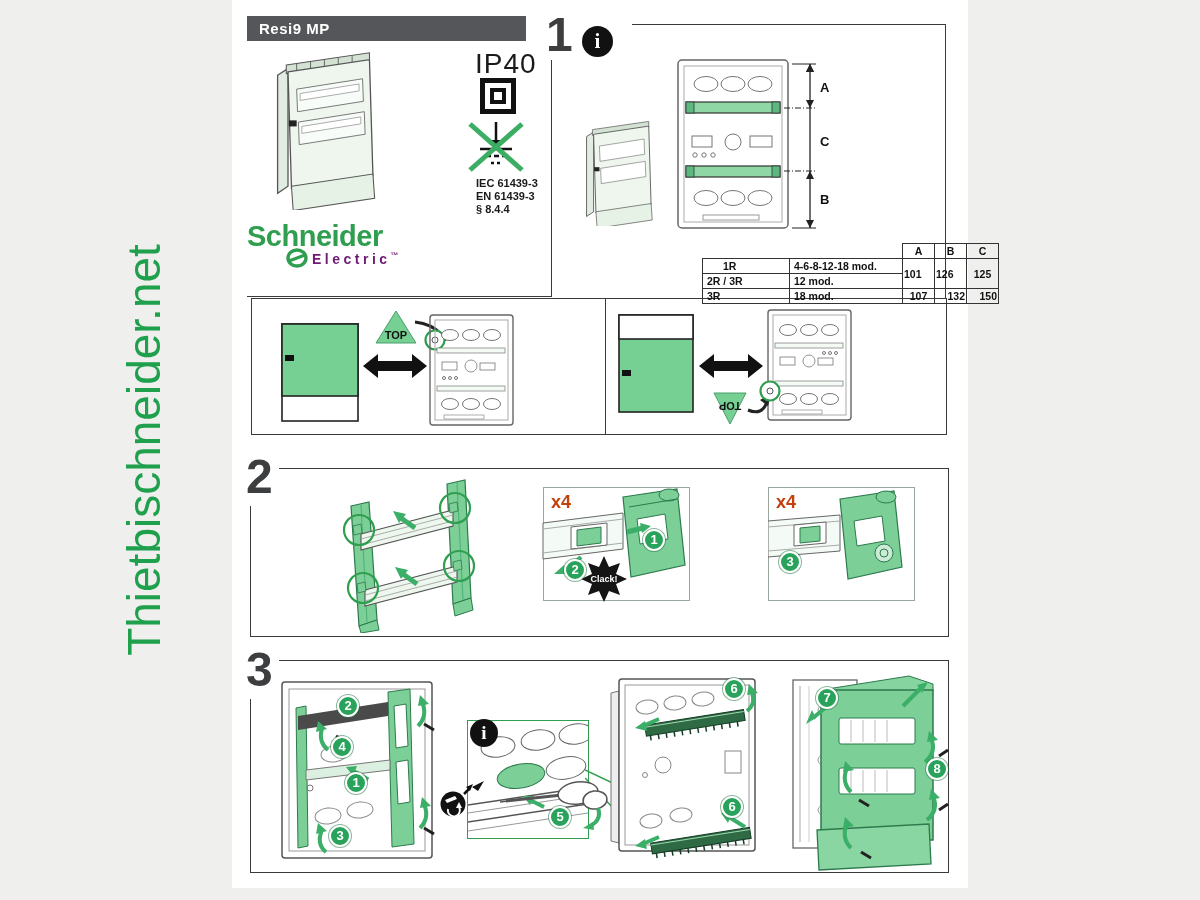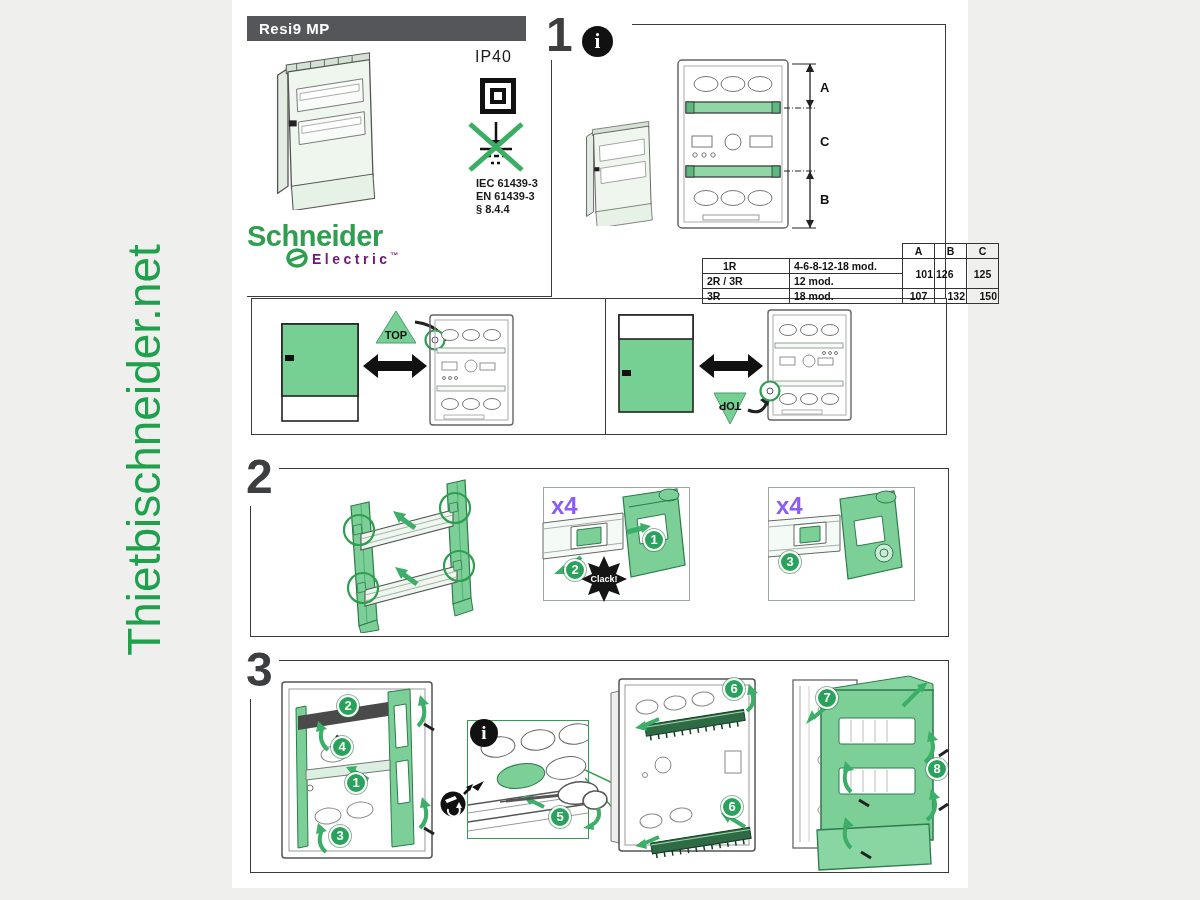--- a/index.html
+++ b/index.html
@@ -10,27 +10,27 @@
   .frame{position:absolute;border:1.5px solid #3a3a3a;background:transparent;z-index:1;}
   .hline{position:absolute;border-top:1.5px solid #3a3a3a;z-index:1;}
   .vline{position:absolute;border-left:1.5px solid #3a3a3a;z-index:1;}
   .stepnum{position:absolute;z-index:3;background:#fff;color:#3d3e40;
            font-weight:bold;font-size:48px;line-height:1.05;padding:0 6px 4px 2px;}
   .marker{position:absolute;z-index:4;width:22px;height:22px;border-radius:50%;
           background:#29A35C;border:2px solid #fff;box-sizing:border-box;
           box-shadow:0 0 0 1px rgba(40,120,70,.55);
           color:#fff;font-weight:bold;font-size:13px;line-height:18px;text-align:center;}
   .panelbox{position:absolute;border:1.3px solid #9aa79d;background:#fff;z-index:2;}
-  .qty{position:absolute;font-weight:bold;font-size:24px;color:#8b5cf6;z-index:3;}
+  .qty{position:absolute;font-weight:bold;font-size:18px;color:#c2410c;z-index:3;}
   .badge{position:absolute;left:247px;top:16px;width:279px;height:25px;background:#55565A;
          color:#fff;font-weight:bold;font-size:15px;line-height:25px;padding-left:12px;
          box-sizing:border-box;letter-spacing:.5px;z-index:2;}
   .infoicon{position:absolute;z-index:4;background:#111;border-radius:50%;color:#fff;
             text-align:center;font-family:"Liberation Serif",serif;font-weight:bold;}
-  .ipword{position:absolute;font-size:16px;color:#1a1a1a;letter-spacing:1px;z-index:2;}
+  .ipword{position:absolute;font-size:28px;color:#1a1a1a;letter-spacing:1px;z-index:2;}
   .ipsq{position:absolute;width:36px;height:36px;border:5px solid #111;box-sizing:border-box;z-index:2;}
   .ipsq .in{position:absolute;left:5px;top:5px;width:16px;height:16px;border:4px solid #111;box-sizing:border-box;}
   .stds{position:absolute;font-size:11px;font-weight:bold;line-height:13px;color:#1a1a1a;z-index:2;}
   .logoname{position:absolute;font-size:29px;font-weight:bold;color:#2F9E4F;letter-spacing:-0.5px;z-index:2;}
   .logosub{position:absolute;font-size:14px;font-weight:bold;color:#701a75;letter-spacing:3.5px;z-index:2;}
   .logotm{font-size:8px;vertical-align:top;letter-spacing:0;}
   .wm{position:absolute;left:-105px;top:422px;width:500px;height:56px;z-index:0;
       transform:rotate(-90deg);text-align:center;font-size:46px;color:#1FA04C;}
   svg{display:block;}
   svg text{font-family:"Liberation Sans",sans-serif;}
@@ -154,21 +154,21 @@
   <tbody>
       <tr>
     <td colspan="2" style="border:none"></td>
     <th style="border:1.5px solid #333;width:27px;padding:1px 2px">A</th>
     <th style="border:1.5px solid #333;width:27px;padding:1px 2px">B</th>
     <th style="border:1.5px solid #333;width:27px;padding:1px 2px">C</th>
   </tr>
   <tr>
     <td style="border:1.5px solid #333;width:46px;padding:1px 20px">1R</td>
     <td style="border:1.5px solid #333;width:104px;padding:1px 4px">4-6-8-12-18 mod.</td>
-    <td rowspan="2" style="border:1.5px solid #333;text-align:right">101</td>
+    <td rowspan="2" style="border:1.5px solid #333;text-align:left">101</td>
     <td rowspan="2" style="border:1.5px solid #333;text-align:left">126</td>
     <td rowspan="2" style="border:1.5px solid #333;text-align:center">125</td>
   </tr>
   <tr>
     <td style="border:1.5px solid #333;padding:1px 4px">2R / 3R</td>
     <td style="border:1.5px solid #333;padding:1px 4px">12 mod.</td>
   </tr>
   <tr>
     <td style="border:1.5px solid #333;padding:1px 4px">3R</td>
     <td style="border:1.5px solid #333;padding:0 4px">18 mod.</td>

